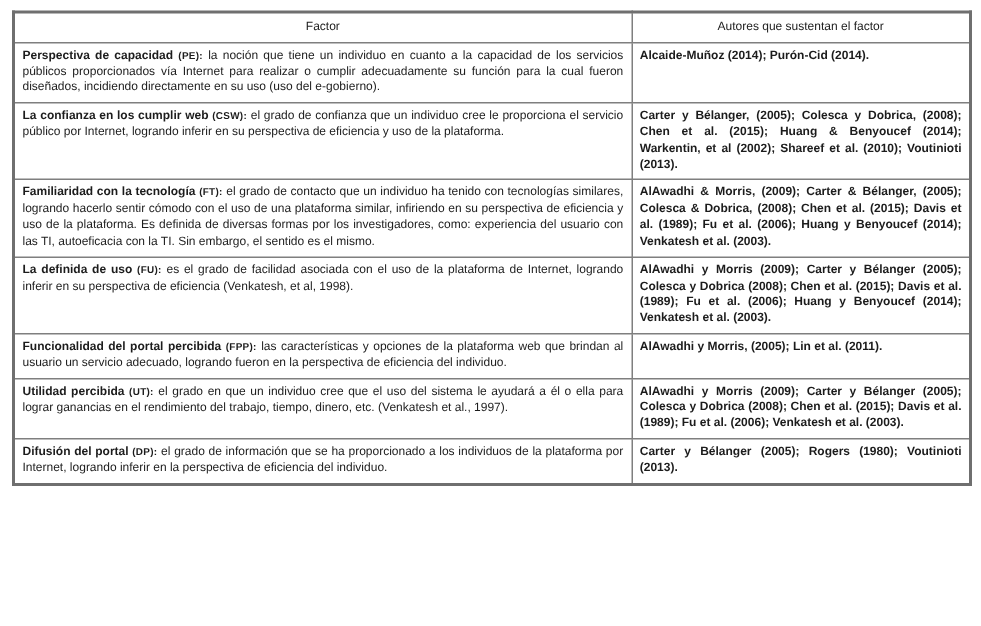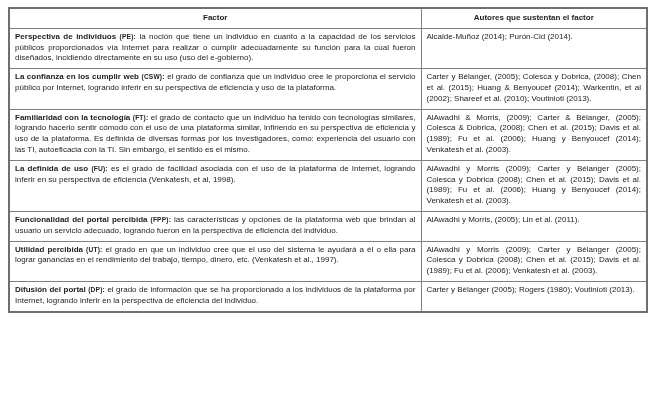--- a/index.html
+++ b/index.html
@@ -29,29 +29,30 @@
   col.col-authors { width: 226px; }
   th, td {
     border: 1px solid #7f7f7f;
     font-size: 8px;
     line-height: 1.35;
     vertical-align: top;
     padding: 3px 5px 4px 5px;
   }
   th {
     text-align: center;
-    font-weight: bold;
+    font-weight: normal;
     padding: 4px 0;
     border-bottom: 1px solid #7f7f7f;
   }
   td.factor-cell {
     text-align: justify;
   }
   td.authors-cell {
     text-align: justify;
+    font-weight: bold;
   }
   .term {
     font-weight: bold;
   }
   .abbr {
     font-weight: bold;
     font-size: 6.6px;
     letter-spacing: 0.2px;
   }
 </style>
@@ -65,21 +66,21 @@
       <col class="col-authors">
     </colgroup>
     <thead>
       <tr>
         <th>Factor</th>
         <th>Autores que sustentan el factor</th>
       </tr>
     </thead>
     <tbody>
       <tr>
-        <td class="factor-cell"><span class="term">Perspectiva de individuos</span> <span class="abbr">(PE):</span> <span>la noción que tiene un individuo en cuanto a la capacidad de los servicios públicos proporcionados vía Internet para realizar o cumplir adecuadamente su función para la cual fueron diseñados, incidiendo directamente en su uso (uso del e-gobierno).</span></td>
+        <td class="factor-cell"><span class="term">Perspectiva de capacidad</span> <span class="abbr">(PE):</span> <span>la noción que tiene un individuo en cuanto a la capacidad de los servicios públicos proporcionados vía Internet para realizar o cumplir adecuadamente su función para la cual fueron diseñados, incidiendo directamente en su uso (uso del e-gobierno).</span></td>
         <td class="authors-cell"><span>Alcaide-Muñoz (2014); Purón-Cid (2014).</span></td>
       </tr>
       <tr>
         <td class="factor-cell"><span class="term">La confianza en los cumplir web</span> <span class="abbr">(CSW):</span> <span>el grado de confianza que un individuo cree le proporciona el servicio público por Internet, logrando inferir en su perspectiva de eficiencia y uso de la plataforma.</span></td>
         <td class="authors-cell"><span>Carter y Bélanger, (2005); Colesca y Dobrica, (2008); Chen et al. (2015); Huang &amp; Benyoucef (2014); Warkentin, et al (2002); Shareef et al. (2010); Voutinioti (2013).</span></td>
       </tr>
       <tr>
         <td class="factor-cell"><span class="term">Familiaridad con la tecnología</span> <span class="abbr">(FT):</span> <span>el grado de contacto que un individuo ha tenido con tecnologías similares, logrando hacerlo sentir cómodo con el uso de una plataforma similar, infiriendo en su perspectiva de eficiencia y uso de la plataforma. Es definida de diversas formas por los investigadores, como: experiencia del usuario con las TI, autoeficacia con la TI. Sin embargo, el sentido es el mismo.</span></td>
         <td class="authors-cell"><span>AlAwadhi &amp; Morris, (2009); Carter &amp; Bélanger, (2005); Colesca &amp; Dobrica, (2008); Chen et al. (2015); Davis et al. (1989); Fu et al. (2006); Huang y Benyoucef (2014); Venkatesh et al. (2003).</span></td>
       </tr>

